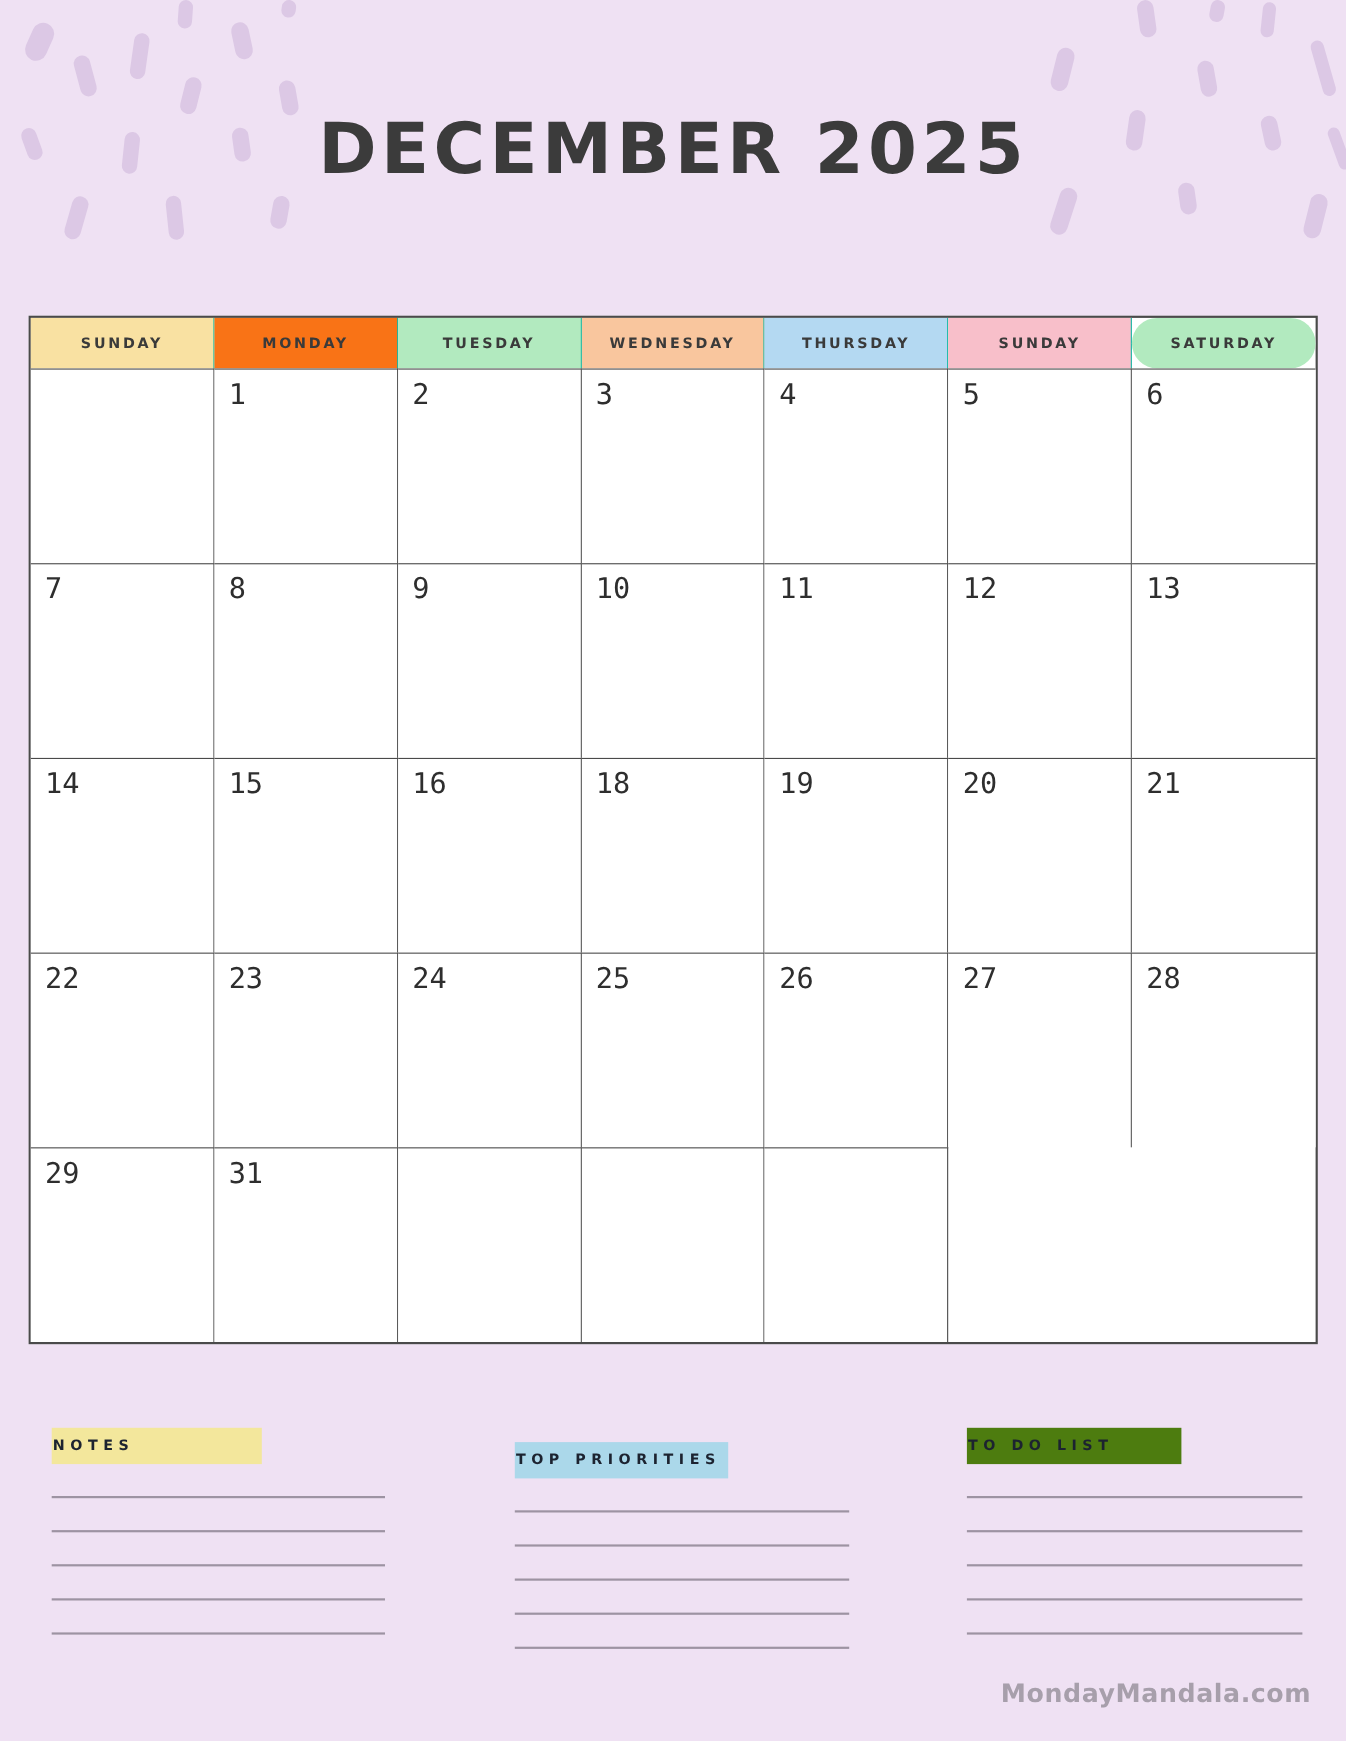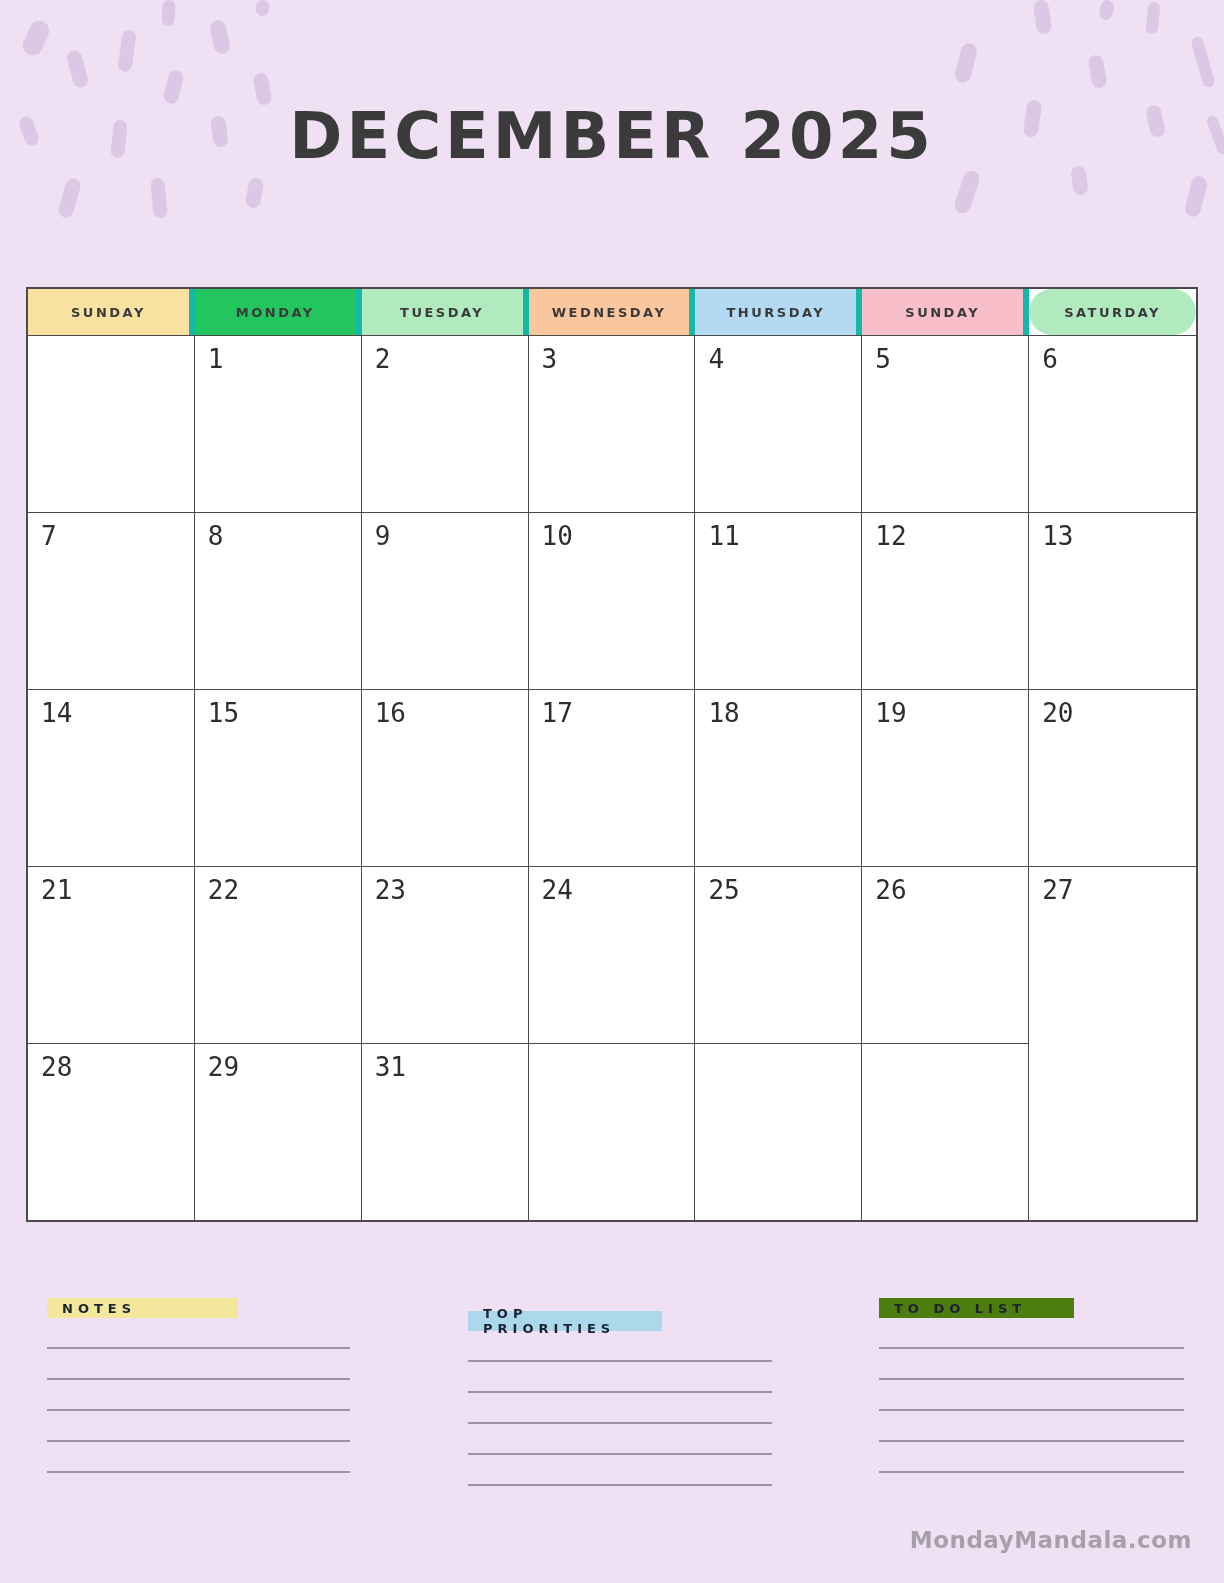--- a/index.html
+++ b/index.html
@@ -20,38 +20,38 @@
     font-size:64px; font-weight:800; letter-spacing:4px;
     color:#3b3b3b; line-height:1.05;
   }
   
   .calendar {
     position:absolute; left:26px; top:287px; width:1172px;
     border:2px solid #4a4a4a; background:#ffffff;
   }
   .cal-header { display:grid; grid-template-columns:repeat(7,1fr); }
   .hcell {
-    height:46px; border-right:6px solid #14b8a6;
+    height:46px; border-right:1px solid #14b8a6;
     display:flex; align-items:center; justify-content:center;
     font-size:13px; font-weight:bold; letter-spacing:2.5px; color:#3a3a3a;
   }
   .hcell:last-child { border-right:none; }
   .cal-body { display:grid; grid-template-columns:repeat(7,1fr); grid-auto-rows:177px; }
   .dcell {
     border-right:1px solid #4a4a4a; border-top:1px solid #4a4a4a;
     background:#ffffff; padding:8px 0 0 13px;
     font-family:"DejaVu Sans Mono", monospace;
     font-size:26px; color:#2e2e2e;
   }
   .dcell:nth-child(7n) { border-right:none; }
   
   .section { position:absolute; top:1298px; }
   .section .label-box {
-    height:20px; display:flex; align-items:center;
-    padding-left:15px;
+    height:33px; display:flex; align-items:center;
+    padding-left:1px;
     font-size:13px; font-weight:bold; letter-spacing:5px; color:#1c2330;
   }
   .section .rule {
     height:2px; background:#9d93a2; margin-top:29px;
   }
   .section .rule:first-of-type { margin-top:31px; }
   .section-notes { left:47px; }
   .section-notes .label-box { width:191px; }
   .section-notes .rule { width:303px; }
   .section-priorities { left:468px; }
@@ -96,21 +96,21 @@
     <div class="sprinkle" style="left: 959px; top: 170px; width: 16px; height: 44px; transform: rotate(18deg);"></div>
     <div class="sprinkle" style="left: 1072px; top: 166px; width: 15px; height: 29px; transform: rotate(-8deg);"></div>
     <div class="sprinkle" style="left: 1188px; top: 176px; width: 16px; height: 41px; transform: rotate(14deg);"></div>
   </div>
 
 <h1 class="page-title">DECEMBER 2025</h1>
 
 <div class="calendar">
   <div class="cal-header" id="cal-headers">
       <div class="hcell" style="background: rgb(249, 225, 162);">SUNDAY</div>
-      <div class="hcell" style="background: #22c55e;">MONDAY</div>
+      <div class="hcell" style="background: #f97316;">MONDAY</div>
       <div class="hcell" style="background: rgb(178, 234, 191);">TUESDAY</div>
       <div class="hcell" style="background: rgb(249, 198, 158);">WEDNESDAY</div>
       <div class="hcell" style="background: rgb(180, 217, 242);">THURSDAY</div>
       <div class="hcell" style="background: rgb(248, 191, 202);">SUNDAY</div>
       <div class="hcell" style="background: rgb(178, 234, 191); border-radius: 23px;">SATURDAY</div>
     </div>
   <div class="cal-body" id="cal-body">
       <div class="dcell"></div>
       <div class="dcell">1</div>
       <div class="dcell">2</div>
@@ -121,21 +121,20 @@
       <div class="dcell">7</div>
       <div class="dcell">8</div>
       <div class="dcell">9</div>
       <div class="dcell">10</div>
       <div class="dcell">11</div>
       <div class="dcell">12</div>
       <div class="dcell">13</div>
       <div class="dcell">14</div>
       <div class="dcell">15</div>
       <div class="dcell">16</div>
-      <div class="dcell">17</div>
       <div class="dcell">18</div>
       <div class="dcell">19</div>
       <div class="dcell">20</div>
       <div class="dcell">21</div>
       <div class="dcell">22</div>
       <div class="dcell">23</div>
       <div class="dcell">24</div>
       <div class="dcell">25</div>
       <div class="dcell">26</div>
       <div class="dcell">27</div>

